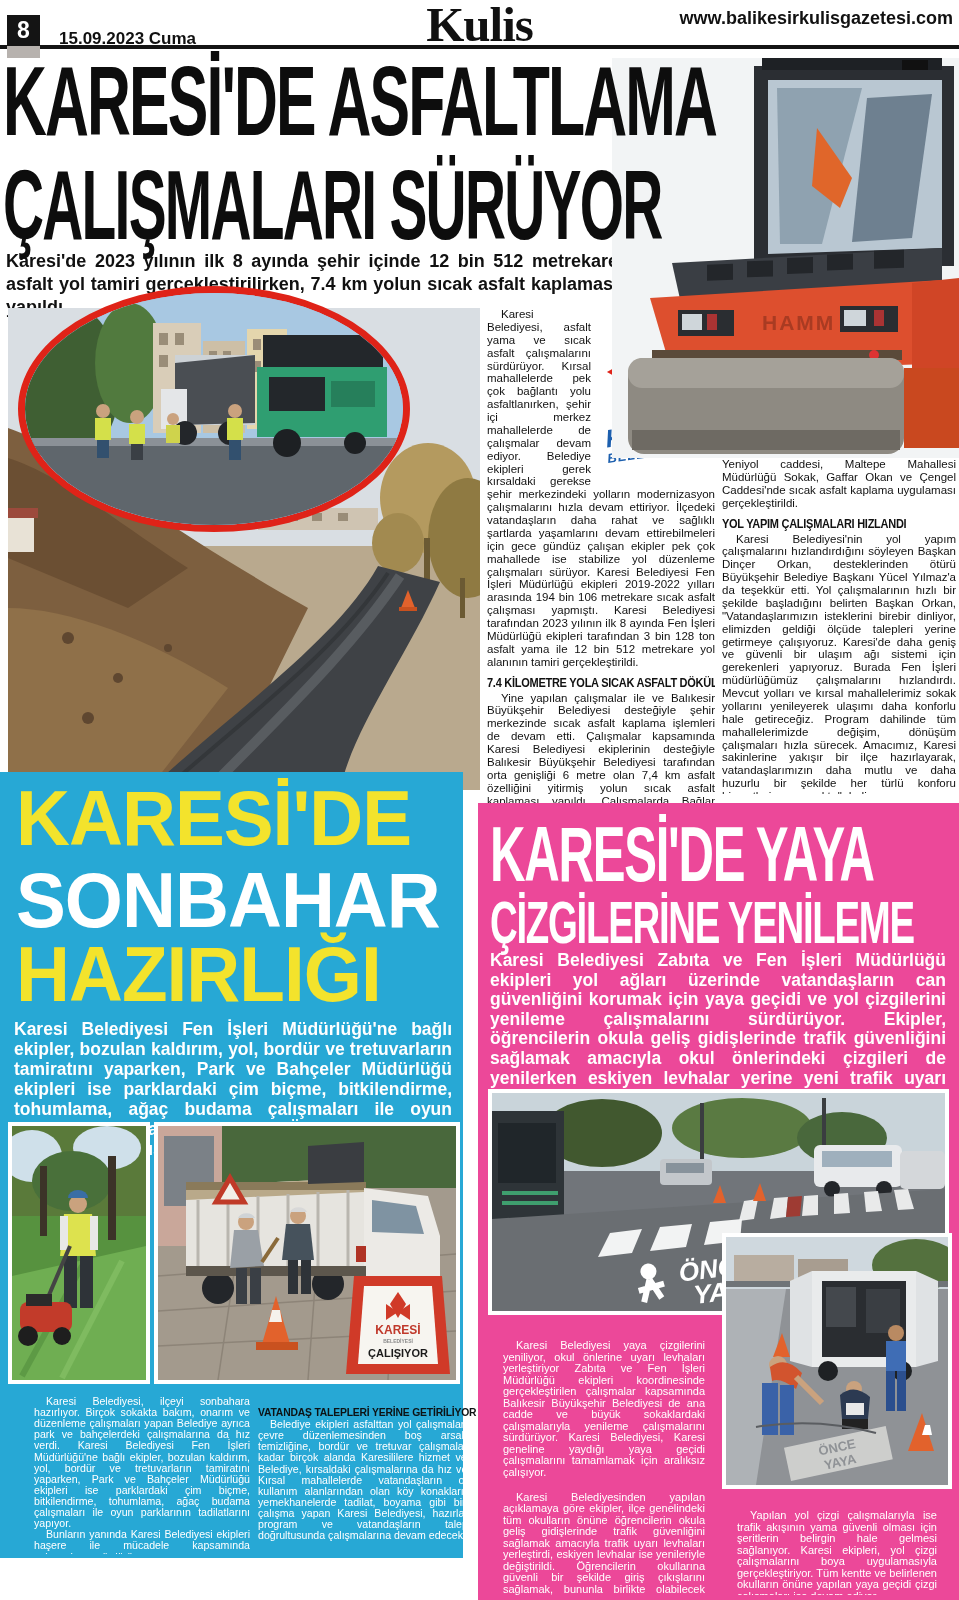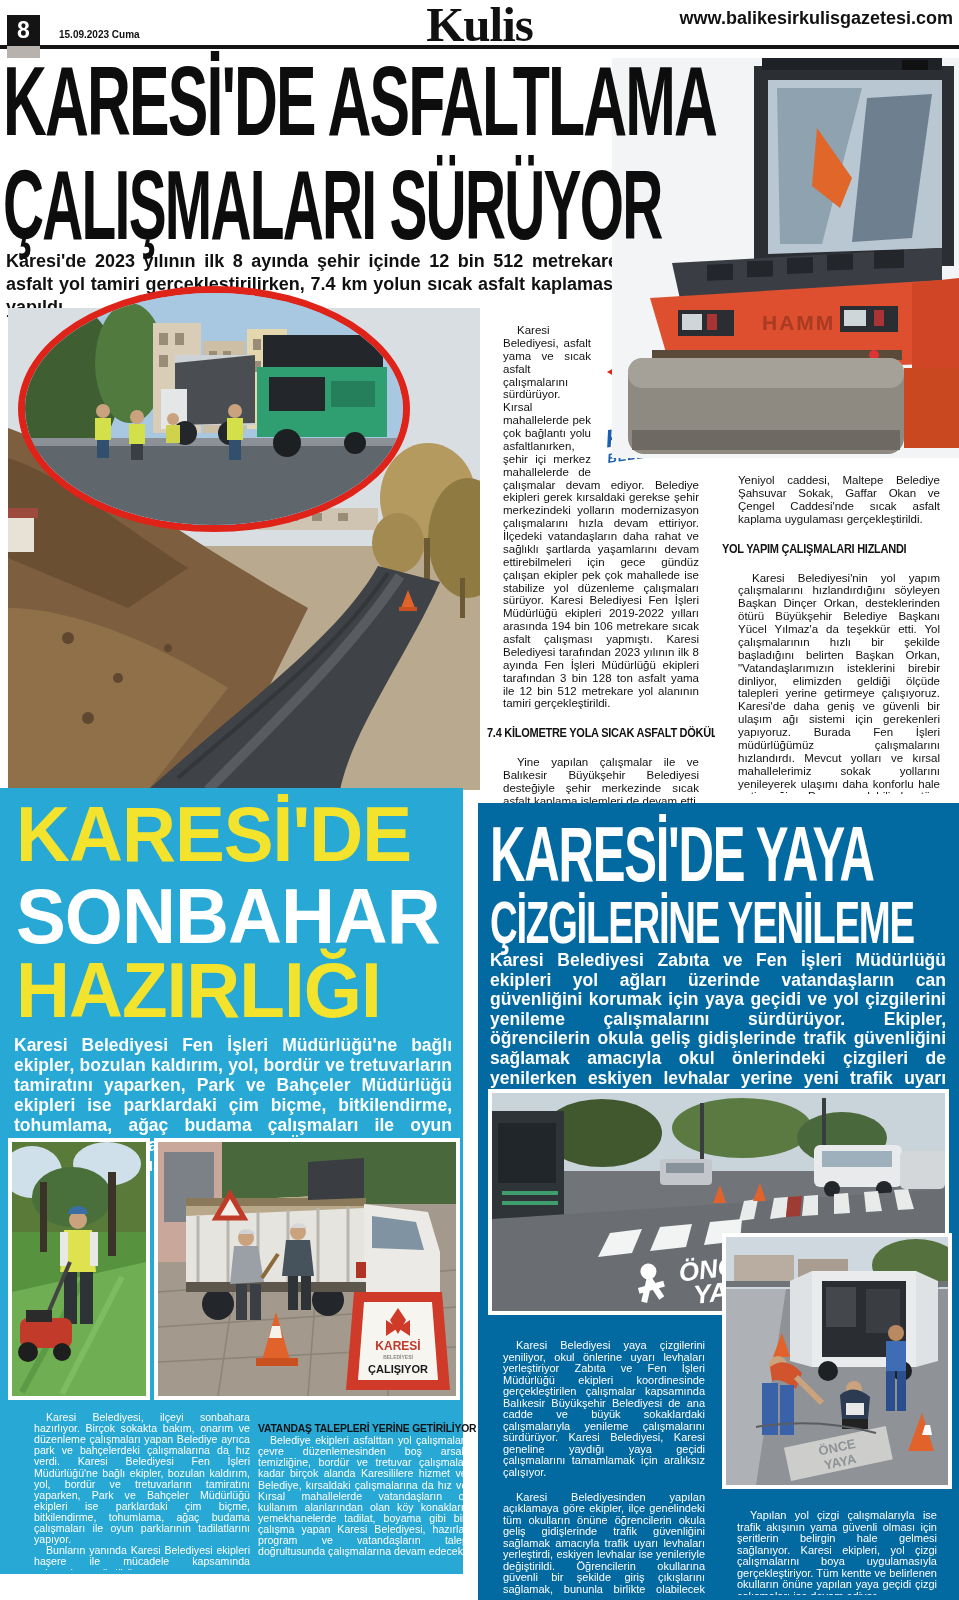--- a/index.html
+++ b/index.html
@@ -4,70 +4,70 @@
 <style>
   html,body{margin:0;padding:0;background:#777;}
   #page{position:relative;width:959px;height:1600px;background:#fff;overflow:hidden;
         font-family:"Liberation Sans",sans-serif;color:#111;margin:0 auto;}
   .abs{position:absolute;}
   
   #hdr-rule{left:0;top:45px;width:959px;height:4px;background:#141414;}
   #pagenum{left:7px;top:15px;width:33px;height:31px;background:#141414;color:#fff;
            font-weight:bold;font-size:23px;text-align:center;line-height:31px;}
   #pagenum-shadow{left:7px;top:46px;width:33px;height:12px;background:#b7b2ae;}
-  #hdr-date{left:59px;top:29px;font-size:10px;font-weight:bold;}
+  #hdr-date{left:59px;top:29px;font-size:17px;font-weight:bold;}
   #masthead{left:0;top:-4px;width:959px;text-align:center;
             font-family:"Liberation Serif","DejaVu Serif",serif;
             font-weight:bold;font-size:49px;letter-spacing:-1px;}
   #hdr-url{right:6px;top:8px;font-size:18px;font-weight:bold;}
   
   .hl{white-space:nowrap;font-weight:bold;color:#0d0d0d;transform-origin:0 0;letter-spacing:-3px;}
   #hl1{left:3px;top:52px;font-size:98px;transform:scaleX(0.62);line-height:1;}
   #hl2{left:3px;top:156px;font-size:98px;transform:scaleX(0.58);line-height:1;}
   #standfirst{left:6px;top:250px;width:612px;font-size:18px;font-weight:bold;line-height:1.28;text-align:justify;}
   
   .bodytxt{font-size:11.5px;line-height:1.12;text-align:justify;}
-  .bodytxt p{margin:16px;text-indent:14px;}
+  .bodytxt p{margin:0;text-indent:14px;}
   .bodytxt p.noindent{text-indent:0;}
   .subhead{font-weight:bold;font-size:12.5px;white-space:nowrap;transform:scaleX(0.88);
            transform-origin:0 0;margin:7px 0 2px 0;letter-spacing:-0.3px;}
   #col-mid{left:487px;top:308px;width:228px;height:496px;overflow:hidden;}
   #col-right{left:722px;top:458px;width:234px;height:336px;overflow:hidden;}
   
   #logo{float:right;width:118px;height:152px;margin:14px 0 4px 6px;position:relative;}
   .logo-karesi{position:absolute;left:8px;top:96px;font-size:25px;font-weight:bold;font-style:italic;
                color:#1c5fae;transform:rotate(-8deg);letter-spacing:0;}
   .logo-bel{position:absolute;left:10px;top:124px;font-size:13px;font-weight:bold;font-style:italic;
             color:#1c5fae;transform:rotate(-8deg);letter-spacing:1px;}
   
   .photo{overflow:hidden;}
   .wborder{border:4px solid #fff;box-sizing:border-box;}
   #photo-roller{left:612px;top:58px;width:347px;height:400px;z-index:1;}
   #photo-road{left:8px;top:308px;width:472px;height:482px;background:#d9dee3;}
   #photo-ellipse{left:18px;top:286px;width:378px;height:232px;border:7px solid #df2318;
                  border-radius:50%;z-index:3;background:#a8c8e2;overflow:hidden;}
   
-  #sec-blue{left:0;top:788px;width:463px;height:786px;background:#27a8d5;}
+  #sec-blue{left:0;top:772px;width:463px;height:786px;background:#27a8d5;}
   .bluehl{position:absolute;left:16px;font-weight:bold;white-space:nowrap;letter-spacing:-1px;
           font-size:77px;line-height:1;transform:scaleX(0.97);transform-origin:0 0;}
   #bluehl1{top:8px;color:#f3e32c;}
   #bluehl2{top:90px;color:#ffffff;}
   #bluehl3{top:164px;color:#f3e32c;}
   #blue-intro{position:absolute;left:14px;top:248px;width:438px;color:#fff;font-weight:bold;
               font-size:17.5px;line-height:1.14;text-align:justify;}
   #photo-mow{position:absolute;left:8px;top:350px;width:142px;height:262px;}
   #photo-truck{position:absolute;left:154px;top:350px;width:306px;height:262px;}
   .bluecol{position:absolute;color:#fff;font-size:10.6px;line-height:1.05;text-align:justify;overflow:hidden;margin-left:24px;}
   .bluecol p{margin:0;text-indent:12px;}
   #blue-col1{left:10px;top:624px;width:216px;height:158px;}
   #blue-col2{left:234px;top:634px;width:224px;height:150px;}
   #blue-col2 h5{margin:0 0 1px 0;color:#0d1214;font-size:11.5px;white-space:nowrap;
                 transform:scaleX(0.9);transform-origin:0 0;letter-spacing:-0.2px;}
   
-  #sec-red{left:478px;top:803px;width:481px;height:797px;background:#0369a1;}
+  #sec-red{left:478px;top:803px;width:481px;height:797px;background:#ec4899;}
   .redhl{position:absolute;left:12px;color:#fff;font-weight:bold;white-space:nowrap;
          transform-origin:0 0;line-height:1;letter-spacing:-2px;}
   #redhl1{top:12px;font-size:78px;transform:scaleX(0.63);}
   #redhl2{top:90px;font-size:60px;transform:scaleX(0.64);}
   #red-intro{position:absolute;left:12px;top:148px;width:456px;color:#fff;font-weight:bold;
              font-size:17.5px;line-height:1.12;text-align:justify;}
   #photo-crosswalk{position:absolute;left:10px;top:286px;width:461px;height:226px;}
   .redcol{position:absolute;color:#fff;font-size:11px;line-height:1.05;text-align:justify;overflow:hidden;}
   .redcol p{margin:13px;text-indent:13px;}
   #red-col1{left:12px;top:524px;width:228px;height:268px;}
@@ -246,21 +246,21 @@
       </svg>
       <span class="logo-karesi">KARESİ</span>
       <span class="logo-bel">BELEDİYESİ</span>
     </div>
     <p>Karesi Belediyesi, asfalt yama ve sıcak asfalt çalışmalarını sürdürüyor. Kırsal mahallelerde pek çok bağlantı yolu asfaltlanırken, şehir içi merkez mahallelerde de çalışmalar devam ediyor. Belediye ekipleri gerek kırsaldaki gerekse şehir merkezindeki yolların modernizasyon çalışmalarını hızla devam ettiriyor. İlçedeki vatandaşların daha rahat ve sağlıklı şartlarda yaşamlarını devam ettirebilmeleri için gece gündüz çalışan ekipler pek çok mahallede ise stabilize yol düzenleme çalışmaları sürüyor. Karesi Belediyesi Fen İşleri Müdürlüğü ekipleri 2019-2022 yılları arasında 194 bin 106 metrekare sıcak asfalt çalışması yapmıştı. Karesi Belediyesi tarafından 2023 yılının ilk 8 ayında Fen İşleri Müdürlüğü ekipleri tarafından 3 bin 128 ton asfalt yama ile 12 bin 512 metrekare yol alanının tamiri gerçekleştirildi.</p>
     <div class="subhead">7.4 KİLOMETRE YOLA SICAK ASFALT DÖKÜLDÜ</div>
     <p>Yine yapılan çalışmalar ile ve Balıkesir Büyükşehir Belediyesi desteğiyle şehir merkezinde sıcak asfalt kaplama işlemleri de devam etti. Çalışmalar kapsamında Karesi Belediyesi ekiplerinin desteğiyle Balıkesir Büyükşehir Belediyesi tarafından orta genişliği 6 metre olan 7,4 km asfalt özelliğini yitirmiş yolun sıcak asfalt kaplaması yapıldı. Çalışmalarda Bağlar Sokağı, Altay Caddesi,</p>
   </div>
 
   <div class="abs bodytxt" id="col-right">
-    <p class="noindent">Yeniyol caddesi, Maltepe Belediye Şahsuvar Sokak, Gaffar Okan ve Çengel Caddesi'nde sıcak asfalt kaplama uygulaması gerçekleştirildi.</p>
+    <p class="noindent">Yeniyol caddesi, Maltepe Mahallesi Müdürlüğü Sokak, Gaffar Okan ve Çengel Caddesi'nde sıcak asfalt kaplama uygulaması gerçekleştirildi.</p>
     <div class="subhead">YOL YAPIM ÇALIŞMALARI HIZLANDI</div>
     <p>Karesi Belediyesi'nin yol yapım çalışmalarını hızlandırdığını söyleyen Başkan Dinçer Orkan, desteklerinden ötürü Büyükşehir Belediye Başkanı Yücel Yılmaz'a da teşekkür etti. Yol çalışmalarının hızlı bir şekilde başladığını belirten Başkan Orkan, "Vatandaşlarımızın isteklerini birebir dinliyor, elimizden geldiği ölçüde talepleri yerine getirmeye çalışıyoruz. Karesi'de daha geniş ve güvenli bir ulaşım ağı sistemi için gerekenleri yapıyoruz. Burada Fen İşleri müdürlüğümüz çalışmalarını hızlandırdı. Mevcut yolları ve kırsal mahallelerimiz sokak yollarını yenileyerek ulaşımı daha konforlu hale getireceğiz. Program dahilinde tüm mahallelerimizde değişim, dönüşüm çalışmaları hızla sürecek. Amacımız, Karesi sakinlerine yakışır bir ilçe hazırlayarak, vatandaşlarımızın daha mutlu ve daha huzurlu bir şekilde her türlü konforu hizmetlerine sunmaktır" dedi.</p>
   </div>
 
   <div class="abs" id="sec-blue">
     <div class="bluehl" id="bluehl1">KARESİ'DE</div>
     <div class="bluehl" id="bluehl2">SONBAHAR</div>
     <div class="bluehl" id="bluehl3">HAZIRLIĞI</div>
     <div id="blue-intro">Karesi Belediyesi Fen İşleri Müdürlüğü'ne bağlı ekipler, bozulan kaldırım, yol, bordür ve tretuvarların tamiratını yaparken, Park ve Bahçeler Müdürlüğü ekipleri ise parklardaki çim biçme, bitkilendirme, tohumlama, ağaç budama çalışmaları ile oyun parklarının tadilatlarını yapıyor. Öte yandan haşere ile mücadele çalışmaları da sürüyor.</div>
 

